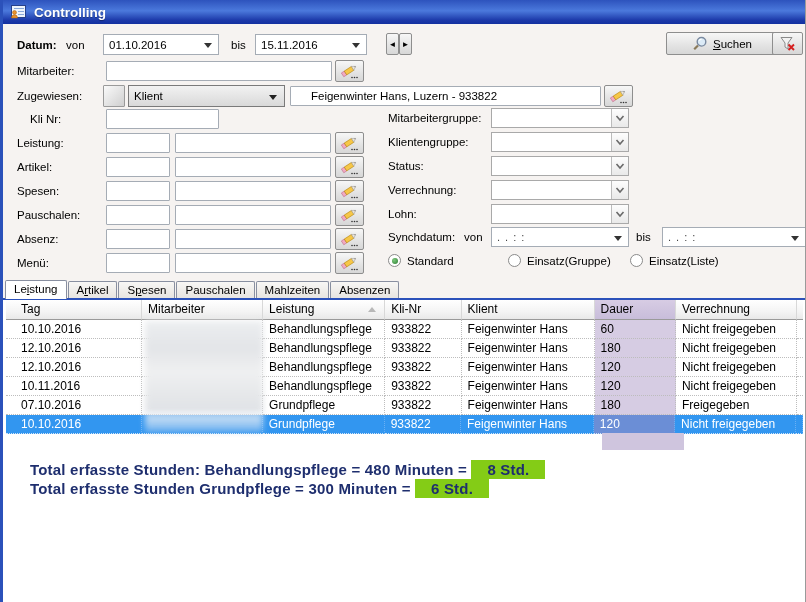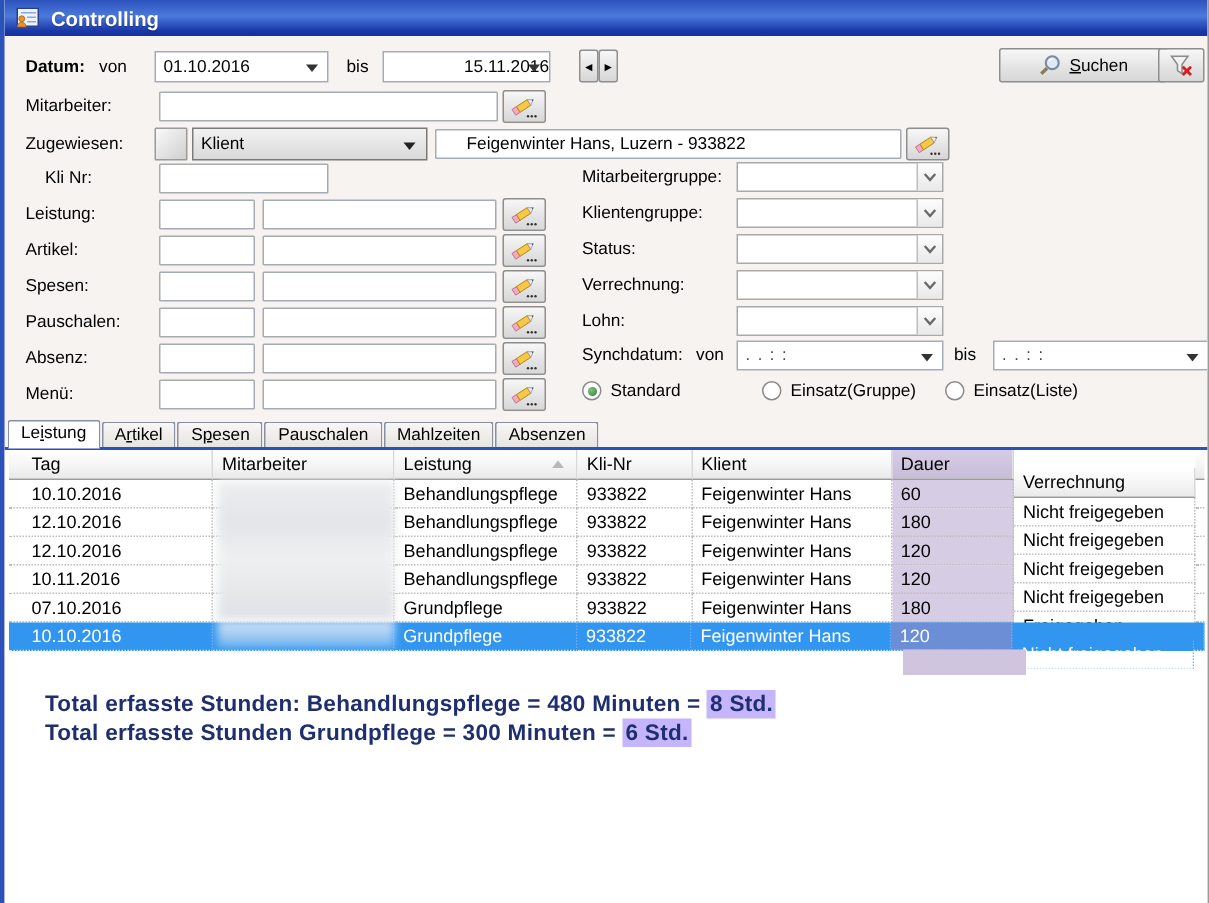--- a/index.html
+++ b/index.html
@@ -72,39 +72,39 @@
   .gcell {
     border-right:1px dotted #bdbdbd; border-bottom:1px dotted #bdbdbd;
     padding:2px 0 0 6px; font-size:12px; overflow:hidden; white-space:nowrap; height:100%;
   }
   .hcell {
     background:linear-gradient(#ffffff,#f4f4f4 60%,#e9e9e9);
     border-right:1px solid #d8d8d8; border-bottom:1px solid #9a9a9a;
     padding:2px 0 0 6px; font-size:12px; position:relative; height:100%;
   }
   .c0{width:137px; padding-left:15px;} .c1{width:122px;} .c2{width:123px;}
-  .c3{width:77px;} .c4{width:134px;} .c5{width:82px;} .c6{width:122px;margin-top:12px;} .c7{flex:1; border-right:none;}
+  .c3{width:77px;} .c4{width:134px;} .c5{width:82px;} .c6{width:122px;} .c7{flex:1; border-right:none;}
   .hcell.purple { background:linear-gradient(#d7cce4,#c8bdda); }
   .gcell.purple { background:#d6cce3; }
   .row-sel { background:#3296f0; color:#fff; }
   .row-sel .gcell { border-bottom:1px dotted #d0e4f8; border-right:1px dotted #6ab0f4; }
   .row-sel .gcell.purple { background:#6b8ed6; }
   .sortglyph { position:absolute; right:8px; top:7px; width:0; height:0;
     border-left:4px solid transparent; border-right:4px solid transparent; border-bottom:5px solid #b8b8b8; }
   .purple-block { position:absolute; background:#cfc5de; }
   
   .blurblock { position:absolute; filter:blur(3px); }
   .blur-a { left:142px; top:321px; width:118px; height:92px;
     background:linear-gradient(180deg,#eceef0 0%,#e3e5e8 30%,#eff0f1 55%,#e6e8ea 80%,#dfe2e6 100%); }
   .blur-b { left:142px; top:414px; width:118px; height:18px;
     background:linear-gradient(180deg,rgba(235,240,246,.9),rgba(160,200,240,.55)); }
   
   .totals { position:absolute; left:27px; top:461px; font-size:15px; font-weight:bold;
     color:#1e2e6e; line-height:18.5px; letter-spacing:.2px; }
-  .hl { background:#c4b5fd; padding:1px 2px; }
+  .hl { background:#84cc16; padding:1px 16px; }
   
   .navbtn { width:13px; height:22px; font-size:8px; padding:0; }
   .sq-btn { width:22px; height:22px; background:linear-gradient(135deg,#fafafa,#cfcfcf); border:1px solid #9a9a9a; position:absolute; border-radius:1px; }
   .combo-classic {
     position:absolute; height:22px; background:linear-gradient(#f2f2f2,#d9d9d9);
     border:1px solid #7a7a7a; display:flex; align-items:center; padding-left:5px;
   }
   .combo-classic .caret { position:absolute; right:7px; top:9px; width:0; height:0;
     border-left:4px solid transparent; border-right:4px solid transparent; border-top:5px solid #222; }
   .masktxt { color:#444; letter-spacing:1px; font-size:11px; }
@@ -126,21 +126,21 @@
     <span class="title">Controlling</span>
   </div>
 
   <span class="lbl" style="left:14px; top:39px;font-weight:bold;">Datum:</span>
   <span class="lbl" style="left:63px; top:39px;">von</span>
   <div class="datecombo" style="left:100px; top:34px; width:116px;">
     <span>01.10.2016</span>
     <span class="caret"></span>
   </div>
   <span class="lbl" style="left:228px; top:39px;">bis</span>
-  <div class="datecombo" style="left:252px; top:34px; width:112px;justify-content:flex-end;">
+  <div class="datecombo" style="left:252px; top:34px; width:112px;">
     <span>15.11.2016</span>
     <span class="caret"></span>
   </div>
   <button class="btn navbtn" style="left:383px; top:33px;">
       <span>◄</span>
     </button>
   <button class="btn navbtn" style="left:396px; top:33px;">
       <span>►</span>
     </button>
 

